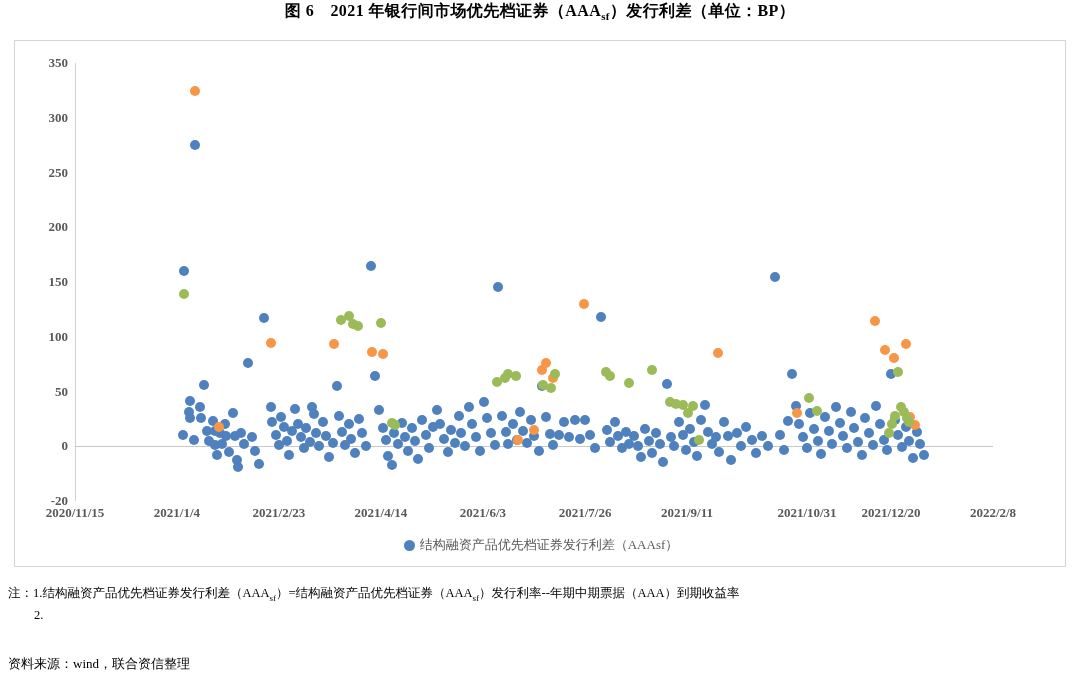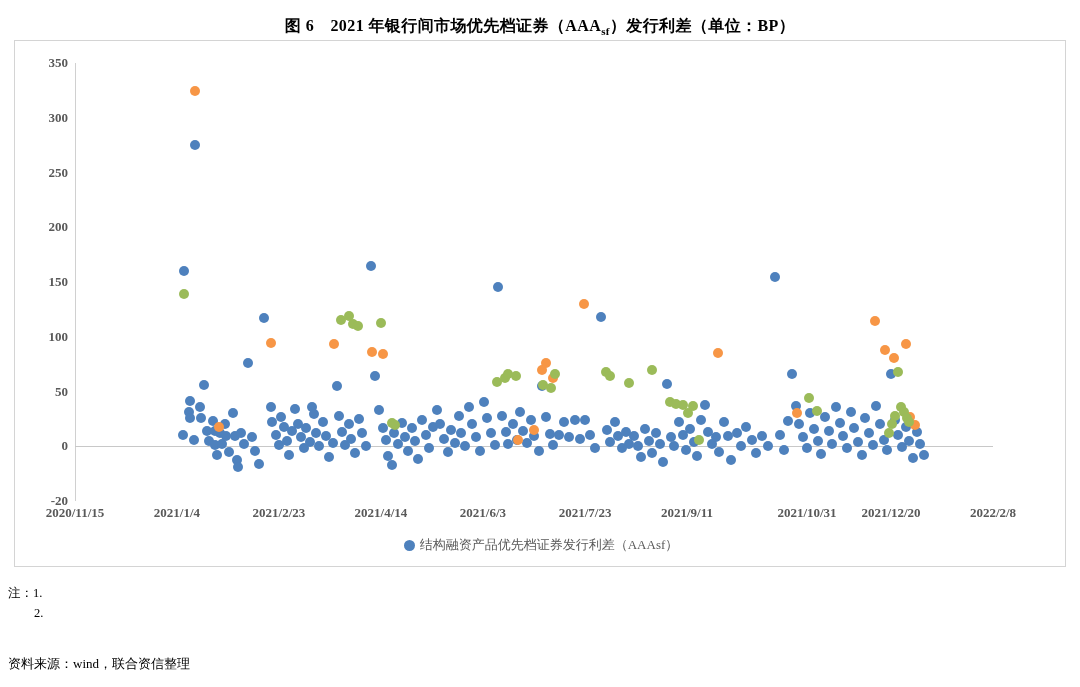--- a/index.html
+++ b/index.html
@@ -1,17 +1,17 @@
 <!DOCTYPE html>
 <html><head>
 <meta charset="utf-8">
 <style>
   html,body{margin:0;padding:0;background:#fff;}
   body{width:1080px;height:687px;font-family:"Liberation Serif",serif;color:#000;position:relative;overflow:hidden;}
-  #figure-title{position:absolute;left:0;top:16px;width:1080px;text-align:center;font-size:16px;font-weight:bold;letter-spacing:.4px;}
+  #figure-title{position:absolute;left:0;top:1px;width:1080px;text-align:center;font-size:16px;font-weight:bold;letter-spacing:.4px;}
   #figure-title .sub{font-size:11px;vertical-align:sub;font-weight:bold;}
   #chart-card{position:absolute;left:14px;top:40px;width:1052px;height:527px;border:1px solid #d4d4d4;background:#fff;box-sizing:border-box;}
   #plot{position:absolute;left:60px;top:22px;width:918px;height:438px;font-weight:bold;}
   .ytick{position:absolute;right:100%;margin-right:7px;transform:translateY(-50%);font-size:13px;color:#595959;white-space:nowrap;}
   .xtick{position:absolute;top:100%;margin-top:4px;transform:translateX(-50%);font-size:13px;color:#595959;white-space:nowrap;}
   #yaxis-line{position:absolute;left:0;top:0;width:1px;height:100%;background:#d0d0d0;}
   #zero-line{position:absolute;left:0;width:100%;height:1px;background:#c8c8c8;}
   #points{position:absolute;left:0;top:0;width:100%;height:100%;}
   .pt{position:absolute;border-radius:50%;transform:translate(-50%,-50%);}
   #legend{position:absolute;left:0;top:495px;width:1052px;display:flex;justify-content:center;align-items:center;gap:22px;font-size:13px;color:#595959;}
@@ -44,21 +44,21 @@
         <div class="ytick" style="top: 328.5px;">50</div>
         <div class="ytick" style="top: 383.25px;">0</div>
         <div class="ytick" style="top: 438px;">-20</div>
       </div>
     <div id="xticks">
         <div class="xtick" style="left: 0px;">2020/11/15</div>
         <div class="xtick" style="left: 101.99px;">2021/1/4</div>
         <div class="xtick" style="left: 203.98px;">2021/2/23</div>
         <div class="xtick" style="left: 305.969px;">2021/4/14</div>
         <div class="xtick" style="left: 407.959px;">2021/6/3</div>
-        <div class="xtick" style="left: 510.041px;">2021/7/23</div>
+        <div class="xtick" style="left: 510.041px;">2021/7/26</div>
         <div class="xtick" style="left: 612.031px;">2021/9/11</div>
         <div class="xtick" style="left: 714.02px; margin-left: 18px;">2021/10/31</div>
         <div class="xtick" style="left: 816.01px;">2021/12/20</div>
         <div class="xtick" style="left: 918px;">2022/2/8</div>
       </div>
     <div id="points">
         <div class="pt" style="left: 120.258px; top: 82.125px; width: 10px; height: 10px; background: rgb(78, 129, 189);"></div>
         <div class="pt" style="left: 109.242px; top: 208.05px; width: 10px; height: 10px; background: rgb(78, 129, 189);"></div>
         <div class="pt" style="left: 114.75px; top: 338.355px; width: 10px; height: 10px; background: rgb(78, 129, 189);"></div>
         <div class="pt" style="left: 113.832px; top: 349.305px; width: 10px; height: 10px; background: rgb(78, 129, 189);"></div>
@@ -329,19 +329,22 @@
       <span class="swatch" style="background: rgb(78, 129, 189);"></span>
       <span>结构融资产品优先档证券发行利差（AAAsf）</span>
     </div>
   </div>
 </div>
 
 <div id="notes">
   <div class="nrow">
     <span class="nlabel">注：</span>
     <span class="nlabel">1.</span>
+    <span>
+      <span>结构融资产品优先档证券发行利差（AAA</span><span class="sub">sf</span><span>）=结构融资产品优先档证券（AAA</span><span class="sub">sf</span><span>）发行利率--年期中期票据（AAA）到期收益率</span>
+    </span>
   </div>
   <div class="nrow" style="padding-left:26px;">
     <span class="nlabel">2.</span>
   </div>
 </div>
 
 <div id="source">资料来源：wind，联合资信整理</div>
 
 </body></html>

